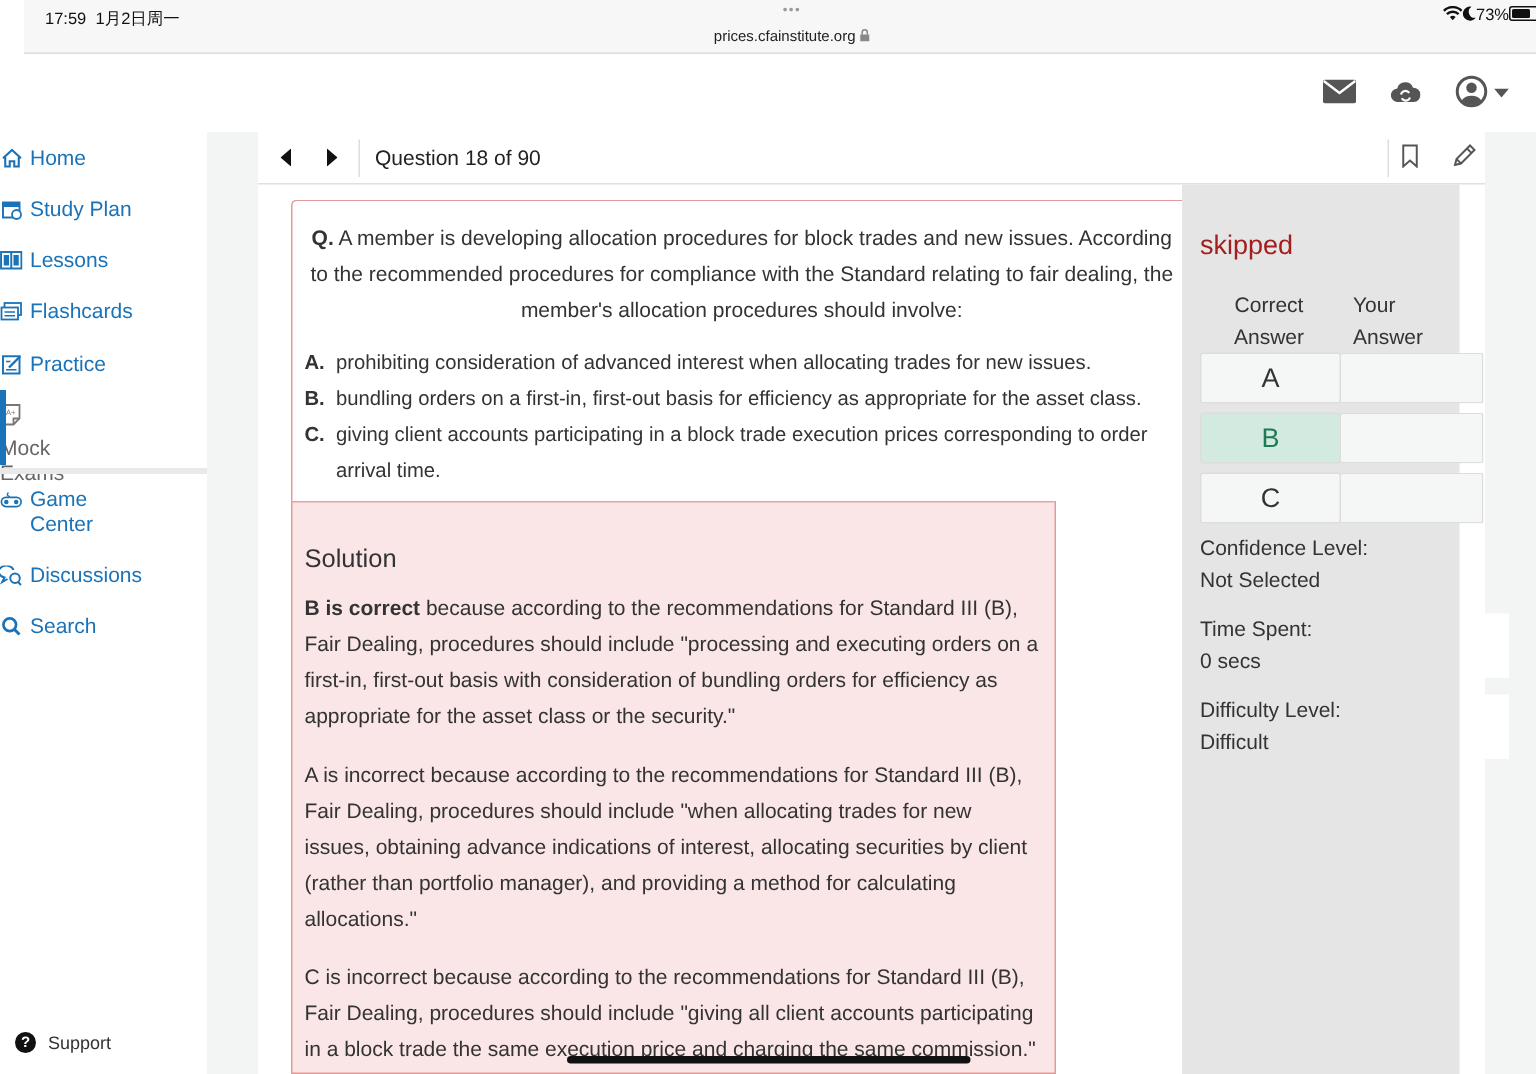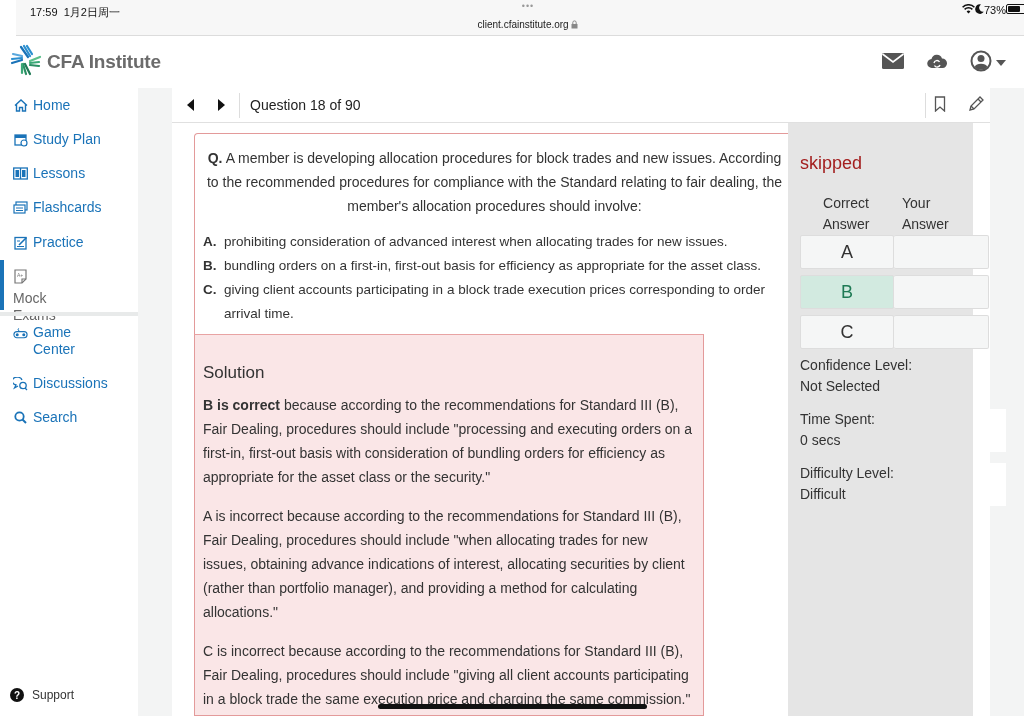--- a/index.html
+++ b/index.html
@@ -17,21 +17,21 @@
 
   
   .appheader { position: absolute; left: 0; top: 38px; width: 1024px; height: 46px; background: #fff; }
   .logo { position: absolute; left: 10px; top: 6px; display: flex; align-items: center; gap: 5px; }
   .logo-text { font-size: 19px; color: #6b6b6b; font-weight: bold; letter-spacing: -0.2px; }
   .hdr-icons { position: absolute; right: 16px; top: 10px; display: flex; align-items: center; gap: 18px; }
   .hdr-icons .ic { width: 26px; height: 26px; display: flex; align-items: center; justify-content: center; }
 
   
   .sidebar { position: absolute; left: 0; top: 84px; width: 138px; height: 632px; background: #fff; }
-  .nav-item { position: absolute; left: 0; width: 138px; display: flex; align-items: flex-start; gap: 5px; padding-left: 13px; font-size: 14px; color: #1a73b8; line-height: 17px; }
+  .nav-item { position: absolute; left: 0; width: 138px; display: flex; align-items: flex-start; gap: 5px; font-size: 14px; color: #1a73b8; line-height: 17px; }
   .nav-item .nic { width: 15px; height: 17px; display: flex; align-items: center; justify-content: center; flex-shrink: 0; }
   .nav-item.active { color: #666; flex-direction: column; }
   .nav-item.active::before { content: ""; position: absolute; left: 0; top: -8px; width: 4px; height: 50px; background: #1a73b8; }
   .nav-divider { position: absolute; left: 0; top: 228px; width: 138px; height: 4px; background: #e8eaea; }
   .support { position: absolute; left: 10px; top: 604px; display: flex; align-items: center; gap: 8px; font-size: 12px; color: #333; }
   .support .q { width: 14px; height: 14px; border-radius: 50%; background: #111; color: #fff; font-size: 10px; font-weight: bold; display: flex; align-items: center; justify-content: center; }
 
   
   .gutter { position: absolute; left: 138px; top: 88px; width: 34px; height: 628px; background: #f3f4f4; }
   .gutter-right { position: absolute; left: 990px; top: 88px; width: 34px; height: 628px; background: #f3f4f4; }
@@ -75,21 +75,21 @@
   .meta { position: absolute; left: 12px; font-size: 14px; line-height: 21px; color: #333; }
   .meta-ext { position: absolute; left: 990px; width: 16px; background: #fff; }
 </style>
 </head>
 <body>
 
 <div class="statusbar">
   <div class="sb-time"><span>17:59</span>&nbsp;&nbsp;<span>1月2日周一</span></div>
   <div class="sb-dots">•••</div>
   <div class="sb-url">
-    <span>client.cfainstitute.org</span>
+    <span>prices.cfainstitute.org</span>
     <span>
       <svg width="7" height="9" viewBox="0 0 7 9" style="vertical-align:-1px">
           <rect x="0.5" y="4" width="6" height="4.5" fill="#888"></rect>
           <path d="M1.8 4V2.6a1.7 1.7 0 0 1 3.4 0V4" stroke="#888" fill="none"></path>
         </svg>
     </span>
   </div>
   <div class="sb-right">
     <span>
       <svg width="13" height="10" viewBox="0 0 13 10">
@@ -104,41 +104,20 @@
         </svg>
     </span>
     <span>73%</span>
     <span class="battery">
         <span id="battery-fill" style="width: 73%;"></span>
       </span>
   </div>
 </div>
 
 <div class="appheader">
-  <div class="logo">
-    <span>
-      <svg width="32" height="32" viewBox="-16 -16 32 32">
-        <g stroke-width="2.2" stroke-linecap="round">
-          <line x1="-2" y1="-14" x2="4" y2="-4" stroke="#2b8fd0"></line>
-          <line x1="1" y1="-14" x2="6" y2="-6" stroke="#2b8fd0"></line>
-          <line x1="-5" y1="-13" x2="2" y2="-3" stroke="#1a73b8"></line>
-          <line x1="14" y1="-3" x2="4" y2="1" stroke="#5bbf8a"></line>
-          <line x1="13" y1="2" x2="4" y2="3" stroke="#3aa876"></line>
-          <line x1="13" y1="6" x2="4" y2="5" stroke="#2a8f63"></line>
-          <line x1="4" y1="14" x2="-1" y2="4" stroke="#1f7a55"></line>
-          <line x1="0" y1="14" x2="-3" y2="4" stroke="#2a8f63"></line>
-          <line x1="-4" y1="13" x2="-4" y2="4" stroke="#3aa876"></line>
-          <line x1="-14" y1="3" x2="-4" y2="0" stroke="#1a73b8"></line>
-          <line x1="-14" y1="-1" x2="-4" y2="-2" stroke="#2b8fd0"></line>
-          <line x1="-13" y1="-6" x2="-4" y2="-4" stroke="#5aa8dd"></line>
-        </g>
-      </svg>
-    </span>
-    <span class="logo-text">CFA Institute</span>
-  </div>
   <div class="hdr-icons">
     <span class="ic">
       <svg width="22" height="16" viewBox="0 0 22 16">
           <rect x="0" y="0" width="22" height="16" rx="1.5" fill="#555"></rect>
           <path d="M0.5 1 L11 9 L21.5 1" stroke="#fff" stroke-width="1.6" fill="none"></path>
         </svg>
     </span>
     <span class="ic">
       <svg width="20" height="16" viewBox="0 0 20 16">
           <path d="M5 15 A4.5 4.5 0 0 1 4.5 6 A5.5 5.5 0 0 1 15 5.5 A4.7 4.7 0 0 1 15.5 15Z" fill="#555"></path>

